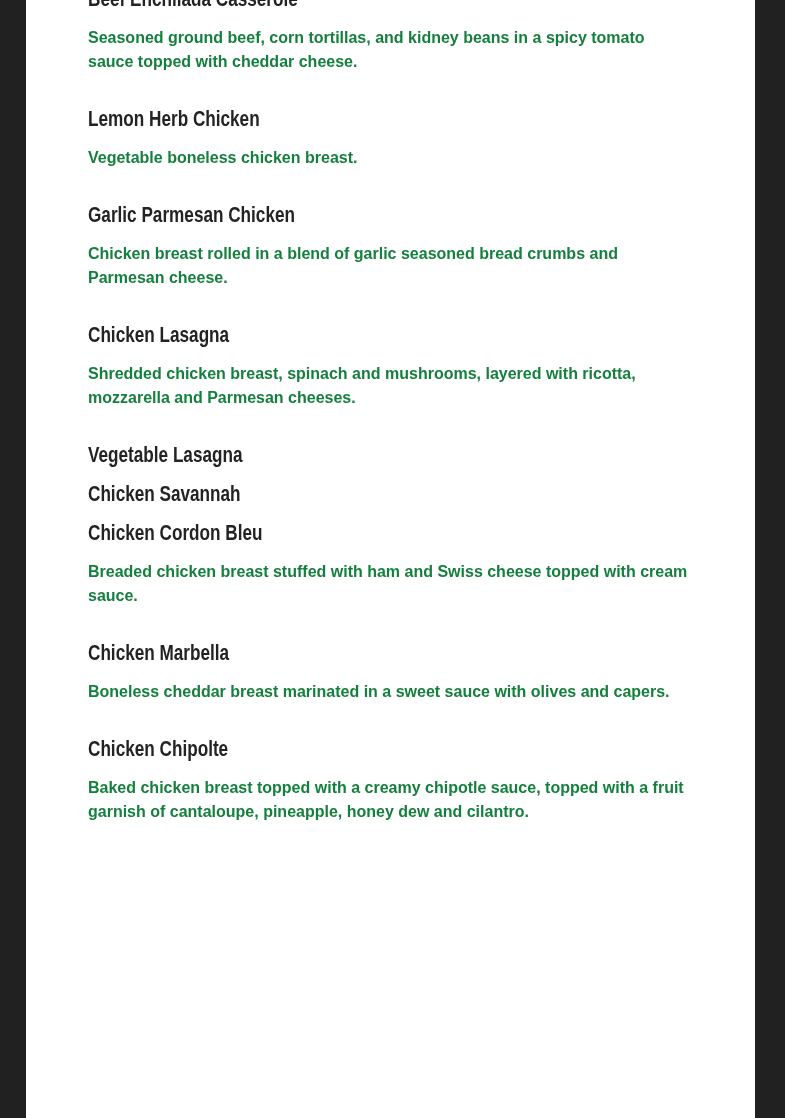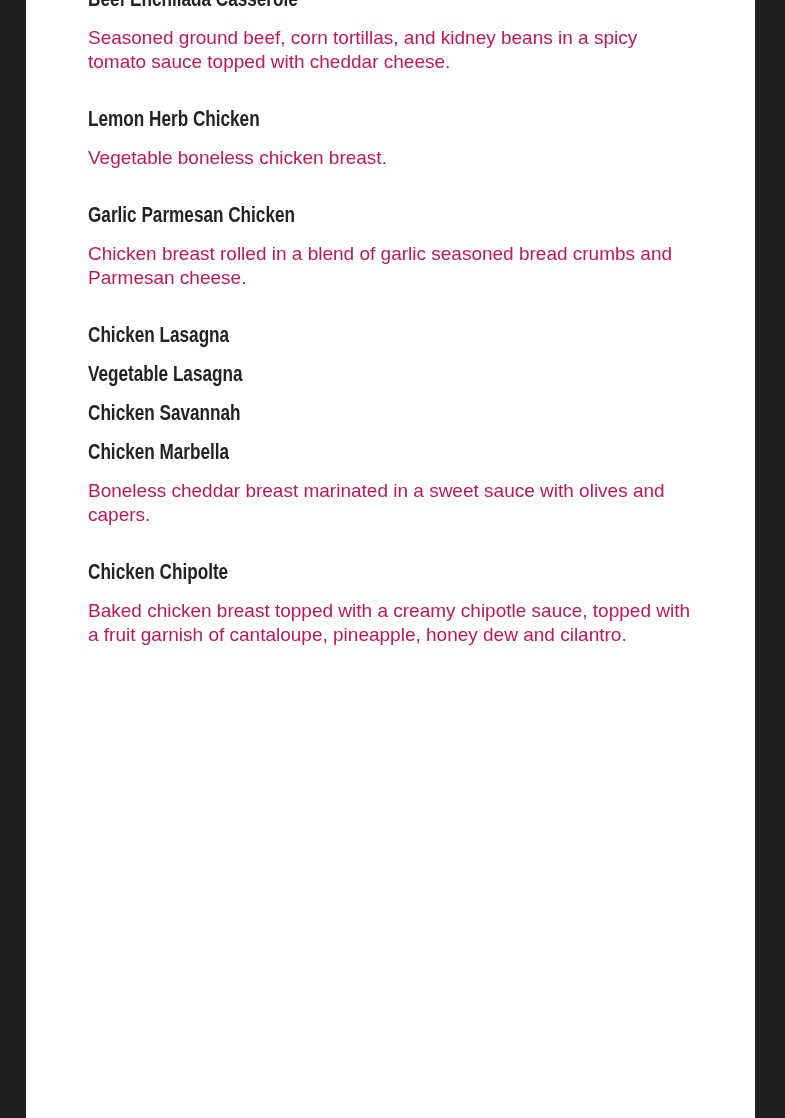--- a/index.html
+++ b/index.html
@@ -39,24 +39,24 @@
     line-height: 24px;
     color: #232323;
     letter-spacing: 0px;
     white-space: nowrap;
     transform: scaleX(0.78);
     transform-origin: left center;
   }
   .item-desc {
     margin: 0 0 33px 0;
     font-family: "Liberation Sans", sans-serif;
-    font-weight: 400;
-    font-size: 19px;
+    font-weight: 700;
+    font-size: 16px;
     line-height: 24px;
-    color: #be185d;
+    color: #15803d;
     max-width: 606px;
   }
 </style>
 </head>
 <body>
 
 <div class="paper">
   <div class="menu-content">
 
     <section class="menu-item">
@@ -69,31 +69,36 @@
       <p class="item-desc">Vegetable boneless chicken breast.</p>
     </section>
 
     <section class="menu-item">
       <h3 class="item-name">Garlic Parmesan Chicken</h3>
       <p class="item-desc">Chicken breast rolled in a blend of garlic seasoned bread crumbs and Parmesan cheese.</p>
     </section>
 
     <section class="menu-item">
       <h3 class="item-name">Chicken Lasagna</h3>
+      <p class="item-desc">Shredded chicken breast, spinach and mushrooms, layered with ricotta, mozzarella and Parmesan cheeses.</p>
     </section>
 
 
     <section class="menu-item">
       <h3 class="item-name">Vegetable Lasagna</h3>
     </section>
 
     <section class="menu-item">
       <h3 class="item-name">Chicken Savannah</h3>
     </section>
 
+    <section class="menu-item">
+      <h3 class="item-name">Chicken Cordon Bleu</h3>
+      <p class="item-desc">Breaded chicken breast stuffed with ham and Swiss cheese topped with cream sauce.</p>
+    </section>
 
     <section class="menu-item">
       <h3 class="item-name">Chicken Marbella</h3>
       <p class="item-desc">Boneless cheddar breast marinated in a sweet sauce with olives and capers.</p>
     </section>
 
     <section class="menu-item">
       <h3 class="item-name">Chicken Chipolte</h3>
       <p class="item-desc">Baked chicken breast topped with a creamy chipotle sauce, topped with a fruit garnish of cantaloupe, pineapple, honey dew and cilantro.</p>
     </section>

